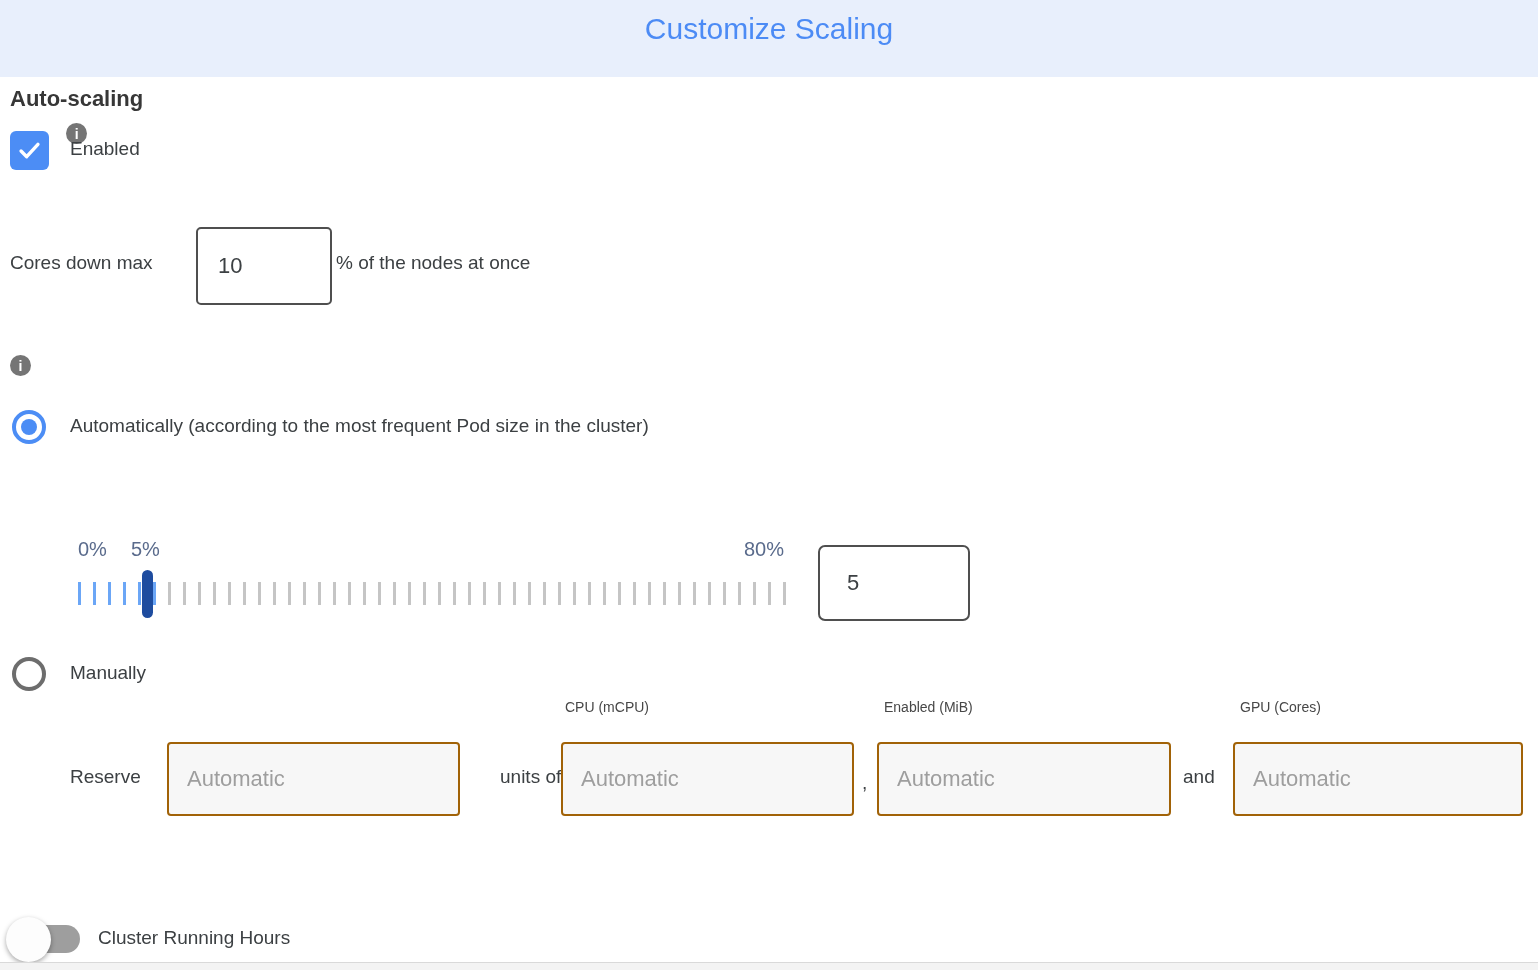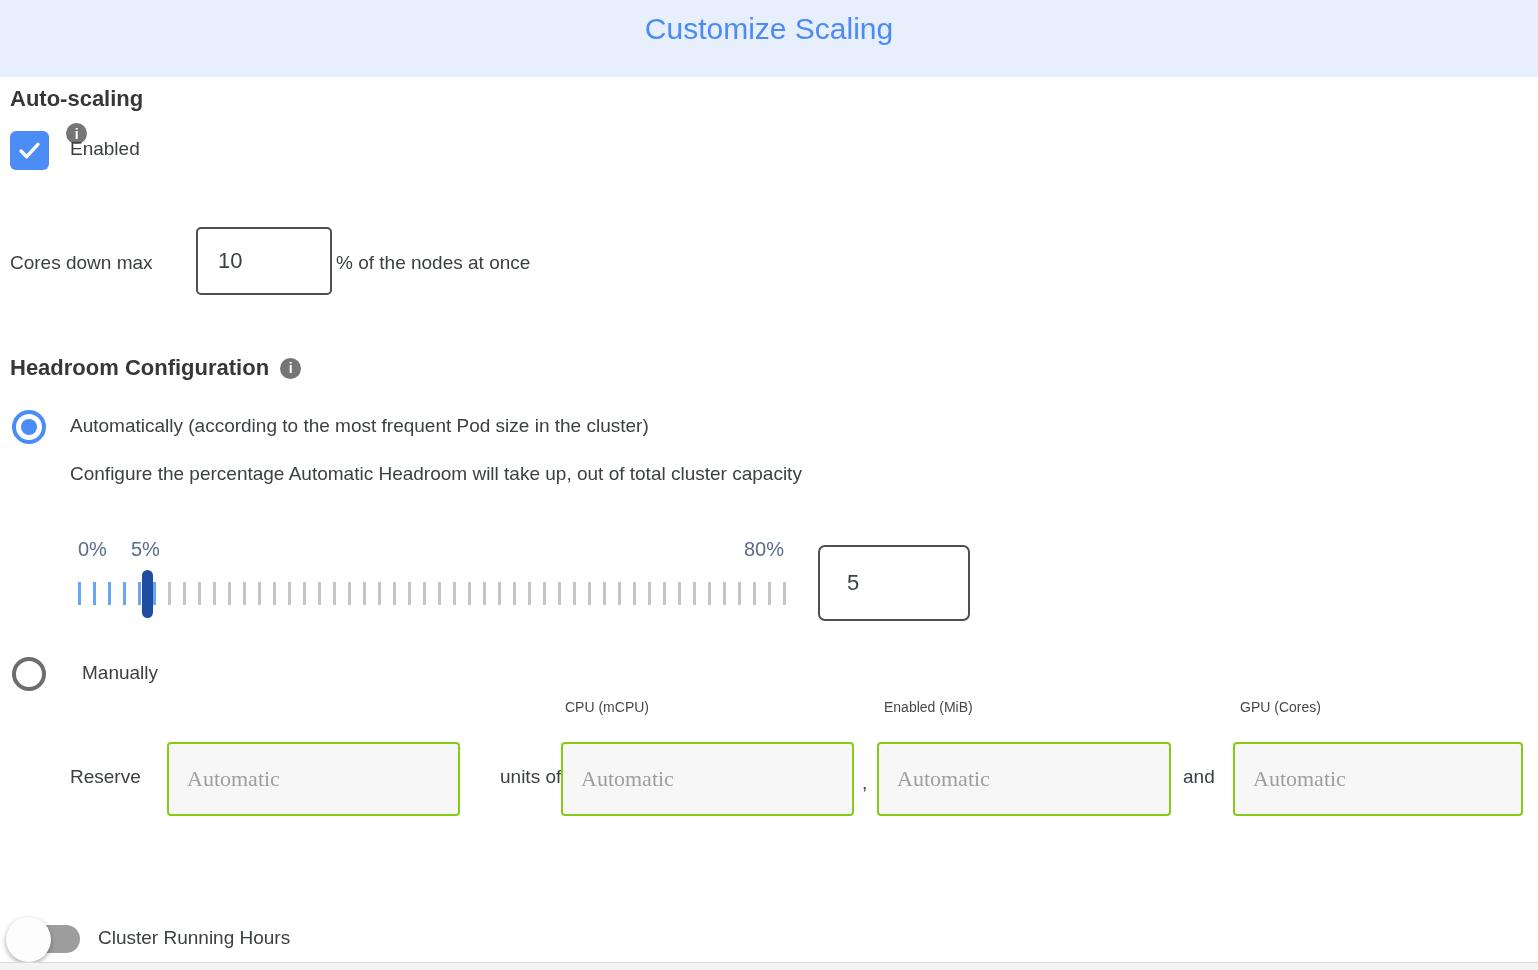--- a/index.html
+++ b/index.html
@@ -47,21 +47,21 @@
     background:#4C8DF5; border-radius:6px;
     display:flex; align-items:center; justify-content:center; cursor:pointer;
   }
 
   
   .val-input {
     position:absolute; border:2px solid #4f4f4f; border-radius:5px;
     font-size:22px; color:#3c4043; background:#ffffff;
     font-family:inherit; outline:none;
   }
-  #scale-down-input { left:196px; top:227px; width:136px; height:68px; padding-left:20px; }
+  #scale-down-input { left:196px; top:227px; width:136px; height:78px; padding-left:20px; }
   #headroom-value-input { left:818px; top:545px; width:152px; height:76px; padding-left:27px; border-radius:7px; }
 
   
   .radio {
     position:absolute; width:34px; height:34px; border-radius:50%;
     border:4px solid #4C8DF5; background:#fff;
     display:flex; align-items:center; justify-content:center; cursor:pointer;
   }
   .radio .dot { width:16px; height:16px; border-radius:50%; background:#4C8DF5; }
   .radio.off { border-color:#6d6d6d; }
@@ -79,22 +79,22 @@
     position:absolute; left:142px; top:570px; width:11px; height:48px;
     border-radius:6px; background:#1E4C9F; cursor:grab;
   }
 
   
   .col-hdr { position:absolute; top:699px; font-size:14px; color:#474747; white-space:nowrap; }
 
   
   .dis-input {
     position:absolute; top:742px; height:74px;
-    background:#F7F7F7; border:2px solid #84cc16; border-radius:4px;
-    font-size:22px; padding-left:18px; font-family:Liberation Serif, serif; outline:none; color:#ef4444;
+    background:#F7F7F7; border:2px solid #a16207; border-radius:4px;
+    font-size:22px; padding-left:18px; font-family:Liberation Sans, sans-serif; outline:none; color:#ef4444;
   }
   .dis-input::placeholder { color:#9e9e9e; opacity:1; }
   #reserve-count  { left:167px;  width:293px; }
   #reserve-cpu    { left:561px;  width:293px; }
   #reserve-memory { left:877px;  width:294px; }
   #reserve-gpu    { left:1233px; width:290px; }
 
   
   .toggle-track {
     position:absolute; left:14px; top:925px; width:66px; height:28px;
@@ -130,29 +130,27 @@
       <path d="M4.5 12.5 L9.5 17.5 L19.5 6.5" stroke="#ffffff" stroke-width="3" fill="none" stroke-linecap="round" stroke-linejoin="round"></path>
     </svg>
   </div>
   <div class="lbl" style="left:70px; top:138px;">Enabled</div>
 
   <div class="lbl" style="left:10px; top:252px;">Cores down max</div>
   <input id="scale-down-input" class="val-input" type="text" value="10" style="">
   <div class="lbl" style="left:336px; top:252px;">% of the nodes at once</div>
 
   <div class="sec-label" style="left:10px; top:355px;">
-    <span>Headroom Configuration</span>
     <span class="info-icon">i</span>
   </div>
 
   <div id="radio-automatic" class="radio">
     <span class="dot"></span>
   </div>
   <div class="lbl" style="left:70px; top:415px;">Automatically (according to the most frequent Pod size in the cluster)</div>
-  <div class="lbl" style="left:70px; top:463px;">Configure the percentage Automatic Headroom will take up, out of total cluster capacity</div>
 
   <div class="slider-label" style="left:78px; top:538px;">0%</div>
   <div class="slider-label" style="left:131px; top:538px;">5%</div>
   <div class="slider-label" style="left:744px; top:538px;">80%</div>
 
   <div class="ticks">
       <div class="tick filled"></div>
       <div class="tick filled"></div>
       <div class="tick filled"></div>
       <div class="tick filled"></div>
@@ -199,21 +197,21 @@
       <div class="tick"></div>
       <div class="tick"></div>
       <div class="tick"></div>
       <div class="tick"></div>
     </div>
   <div class="slider-handle"></div>
 
   <input id="headroom-value-input" class="val-input" type="text" value="5" style="">
 
   <div id="radio-manual" class="radio off"></div>
-  <div class="lbl" style="left:70px; top:662px;margin-left:12px;">Manually</div>
+  <div class="lbl" style="left:70px; top:662px;">Manually</div>
 
   <div class="col-hdr" style="left:565px;">CPU (mCPU)</div>
   <div class="col-hdr" style="left:884px;">Enabled (MiB)</div>
   <div class="col-hdr" style="left:1240px;">GPU (Cores)</div>
 
   <div class="lbl" style="left:70px; top:766px;">Reserve</div>
   <input id="reserve-count" class="dis-input" type="text" disabled="" placeholder="Automatic" style="">
   <div class="lbl" style="left:470px; top:766px;margin-left:30px;">units of</div>
   <input id="reserve-cpu" class="dis-input" type="text" disabled="" placeholder="Automatic" style="">
   <div class="lbl" style="left:862px; top:772px;">,</div>

